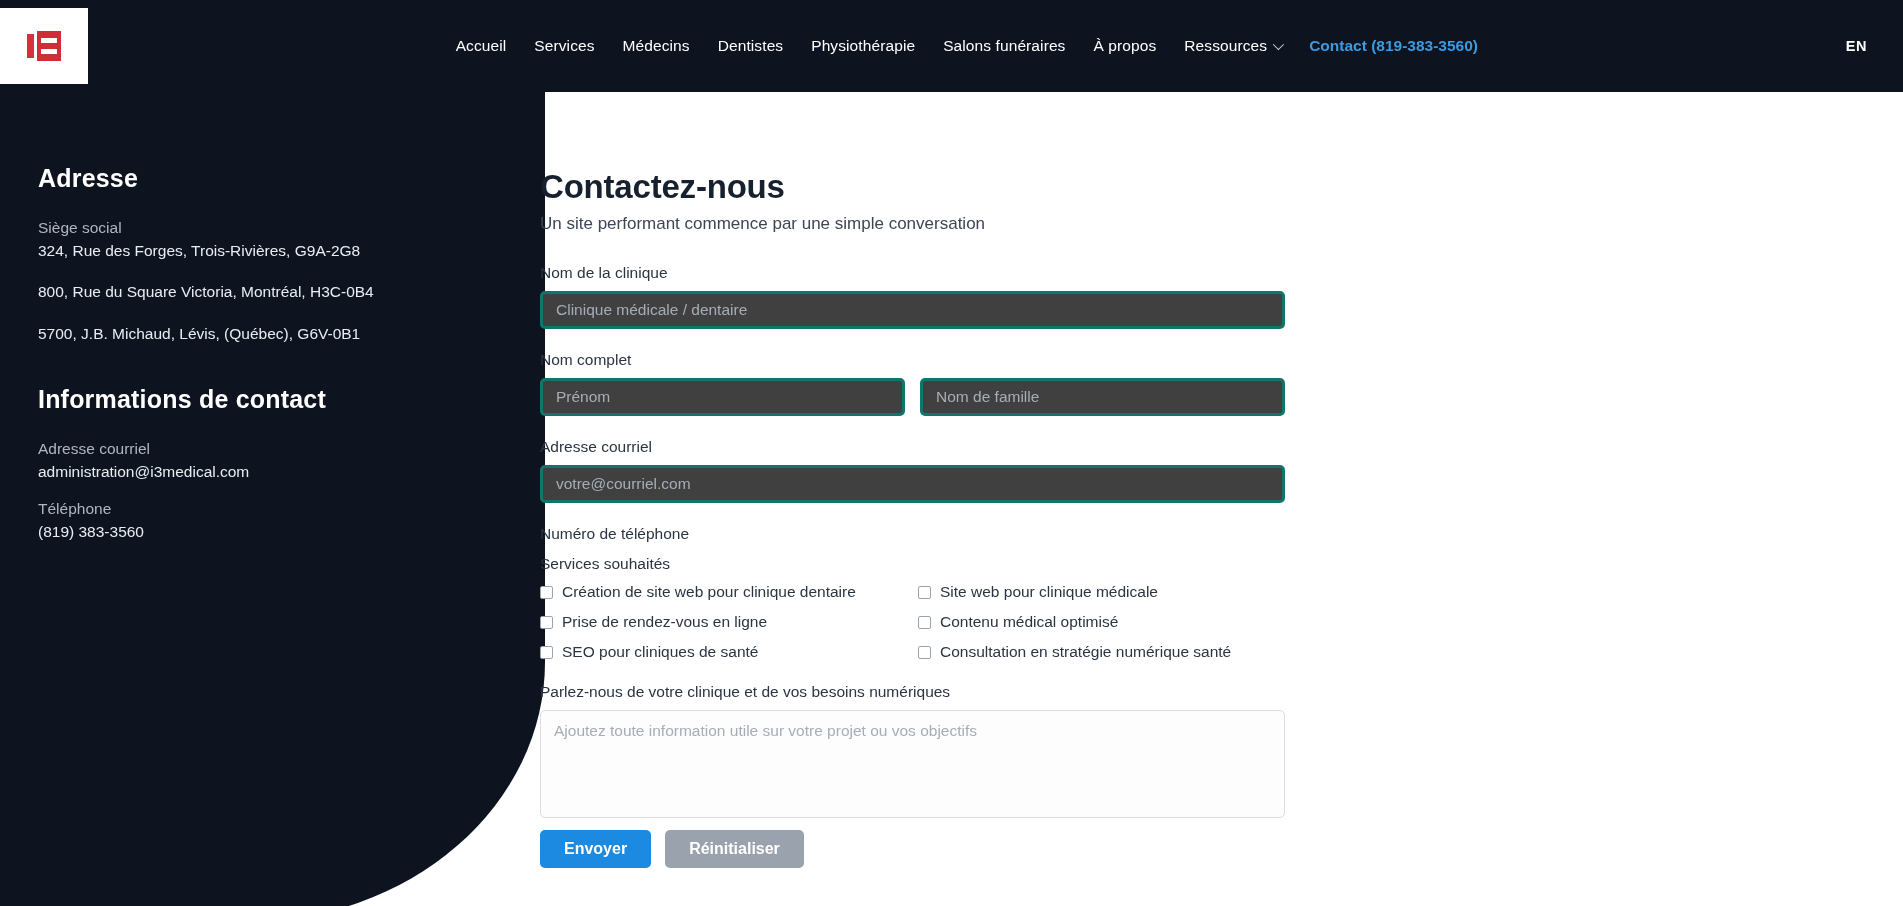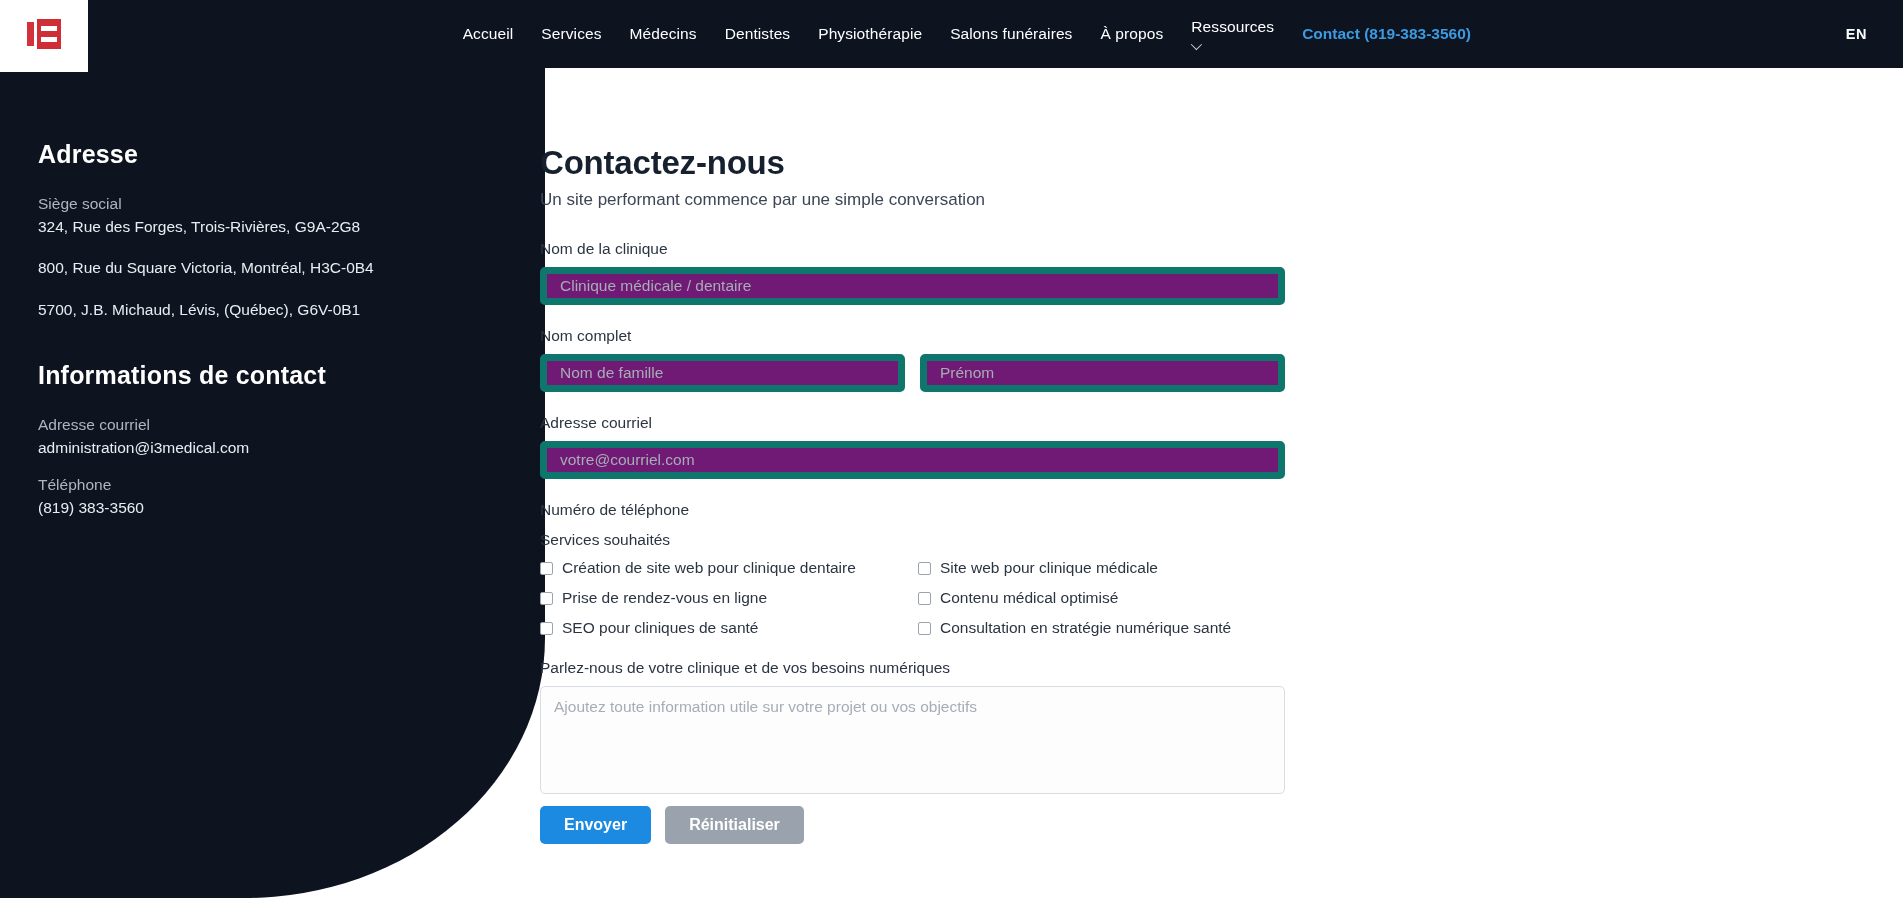--- a/index.html
+++ b/index.html
@@ -7,21 +7,21 @@
     margin: 0; padding: 0;
     width: 1903px; height: 906px;
     overflow: hidden;
     background: #ffffff;
     font-family: "Liberation Sans", sans-serif;
   }
 
   
   .header {
     position: relative;
-    height: 68px;
+    height: 92px;
     background: #0d1420;
     display: flex;
     align-items: center;
     z-index: 20;
   }
   .logo-box {
     width: 88px; height: 76px;
     background: #ffffff;
     display: flex; align-items: center; justify-content: center;
     flex: 0 0 auto;
@@ -59,23 +59,22 @@
   .nav-item {
     color: #ffffff;
     font-size: 15.5px;
     padding: 0 14px;
     line-height: 76px;
     white-space: nowrap;
     cursor: pointer;
     letter-spacing: .1px;
   }
   .nav-item.dropdown {
-    display: flex; align-items: flex-start; gap: 6px;
+    display: flex; align-items: center; gap: 6px;
     line-height: normal;
-    flex-direction: column;
   }
   .caret {
     display: inline-block;
     width: 8px; height: 8px;
     border-right: 1.6px solid #c9ced6;
     border-bottom: 1.6px solid #c9ced6;
     transform: rotate(45deg) translateY(-2px);
   }
   .nav-contact {
     color: #3b9ae1;
@@ -156,23 +155,23 @@
     margin: 0 0 30px 0;
   }
   .field-label {
     font-size: 15.5px;
     color: #2b3542;
     margin: 12px 0 9px 0;
   }
   .input {
     width: 745px;
     height: 38px;
-    border: 7px solid #0f766e;
+    border: 3px solid #0f766e;
     border-radius: 5px;
-    background: #701a75;
+    background: #404040;
     color: #9aa2ad;
     font-size: 15.5px;
     font-family: "Liberation Sans", sans-serif;
     padding: 0 13px;
     outline: none;
     margin-bottom: 22px;
     display: block;
   }
   .input::placeholder { color: #a6adb7; }
   .row2 {
@@ -289,22 +288,22 @@
 
   <main class="form-col">
     <h1 class="form-title">Contactez-nous</h1>
     <p class="form-sub">Un site performant commence par une simple conversation</p>
 
     <p class="field-label">Nom de la clinique</p>
     <input class="input" type="text" placeholder="Clinique médicale / dentaire" style="">
 
     <p class="field-label">Nom complet</p>
     <div class="row2">
+      <input class="input" type="text" placeholder="Prénom" style="">
       <input class="input" type="text" placeholder="Nom de famille" style="">
-      <input class="input" type="text" placeholder="Prénom" style="">
     </div>
 
     <p class="field-label">Adresse courriel</p>
     <input class="input" type="text" placeholder="votre@courriel.com" style="">
 
     <p class="field-label">Numéro de téléphone</p>
 
     <p class="field-label services-label">Services souhaités</p>
     <div class="checks">
       <label class="check">

